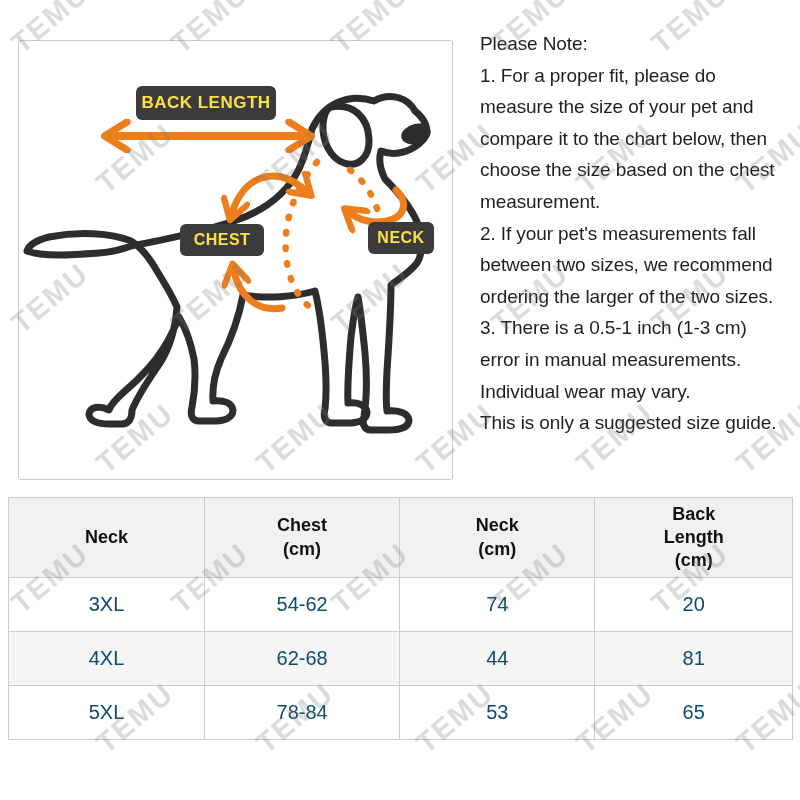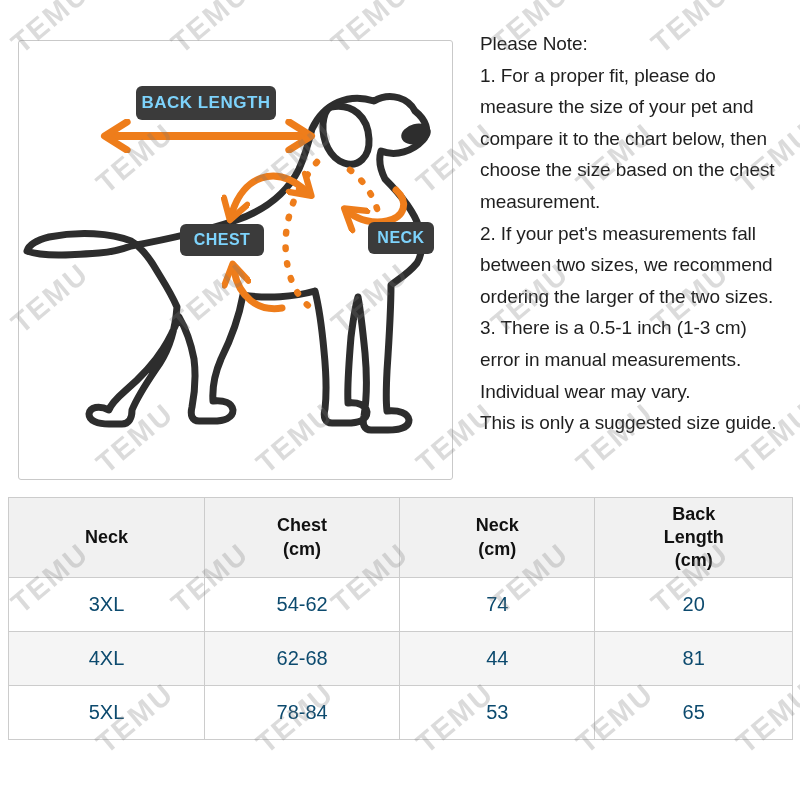--- a/index.html
+++ b/index.html
@@ -7,21 +7,21 @@
     width:800px;height:800px;position:relative;background:#ffffff;
     font-family:"Liberation Sans","DejaVu Sans",sans-serif;color:#1f1f1f;overflow:hidden;
   }
   
   .diagram-box{
     position:absolute;left:18px;top:40px;width:433px;height:438px;
     border:1px solid #c9c9c9;border-radius:3px;background:#fff;
   }
   .diagram-box svg{position:absolute;left:0;top:0;}
   .tag{
-    position:absolute;background:#3b3b3b;color:#7dd3fc;font-weight:bold;
+    position:absolute;background:#3b3b3b;color:#fde047;font-weight:bold;
     border-radius:6px;display:flex;align-items:center;justify-content:center;
     letter-spacing:.5px;z-index:3;
   }
   .tag-back-length{left:117px;top:45px;width:140px;height:34px;font-size:17px;}
   .tag-chest{left:161px;top:183px;width:84px;height:32px;font-size:16px;}
   .tag-neck{left:349px;top:181px;width:66px;height:32px;font-size:16px;}
   
   .note{position:absolute;left:480px;top:28px;width:325px;}
   .note-line{
     font-size:19px;line-height:31.6px;white-space:nowrap;color:#1f1f1f;letter-spacing:-0.1px;

